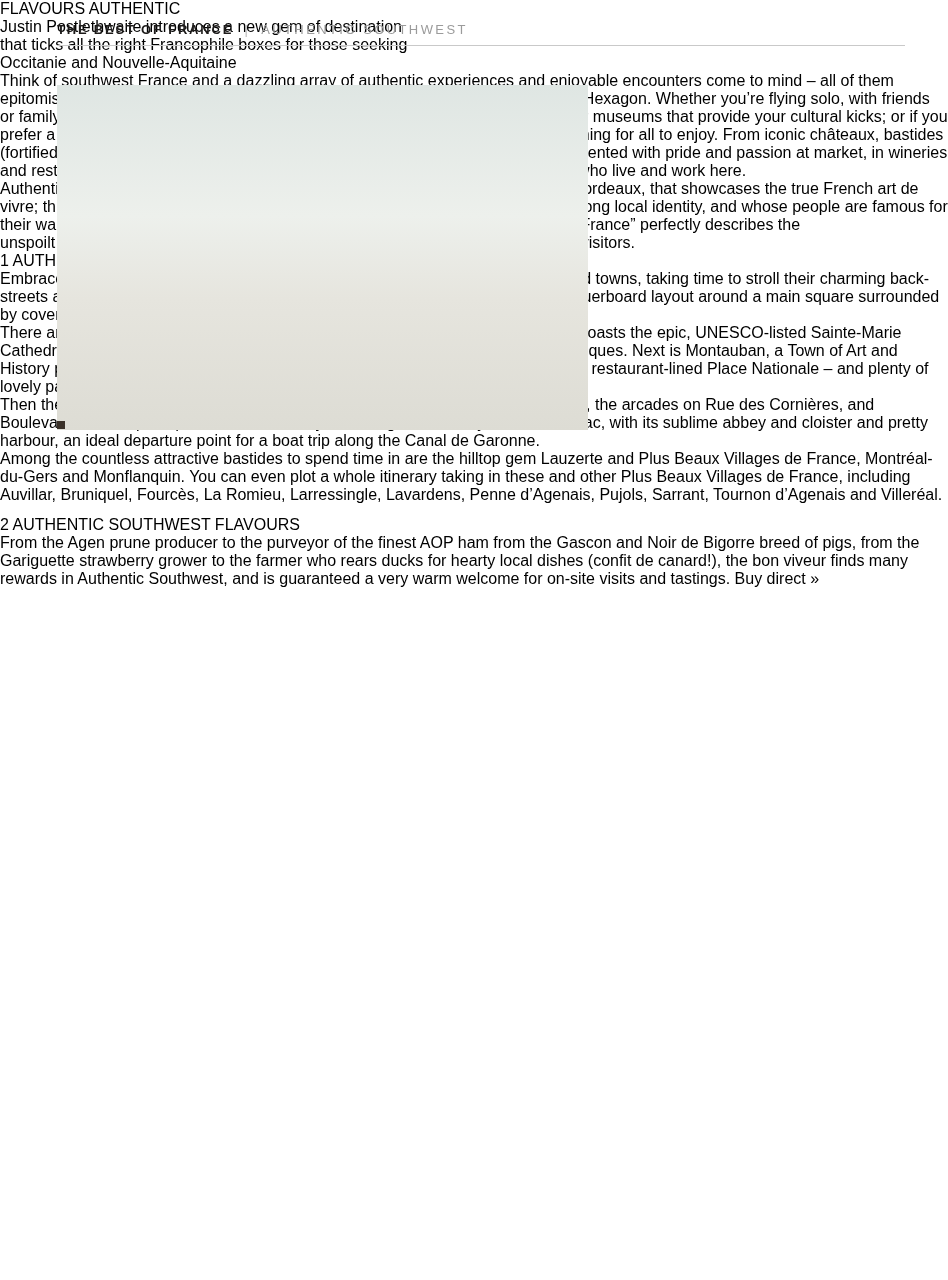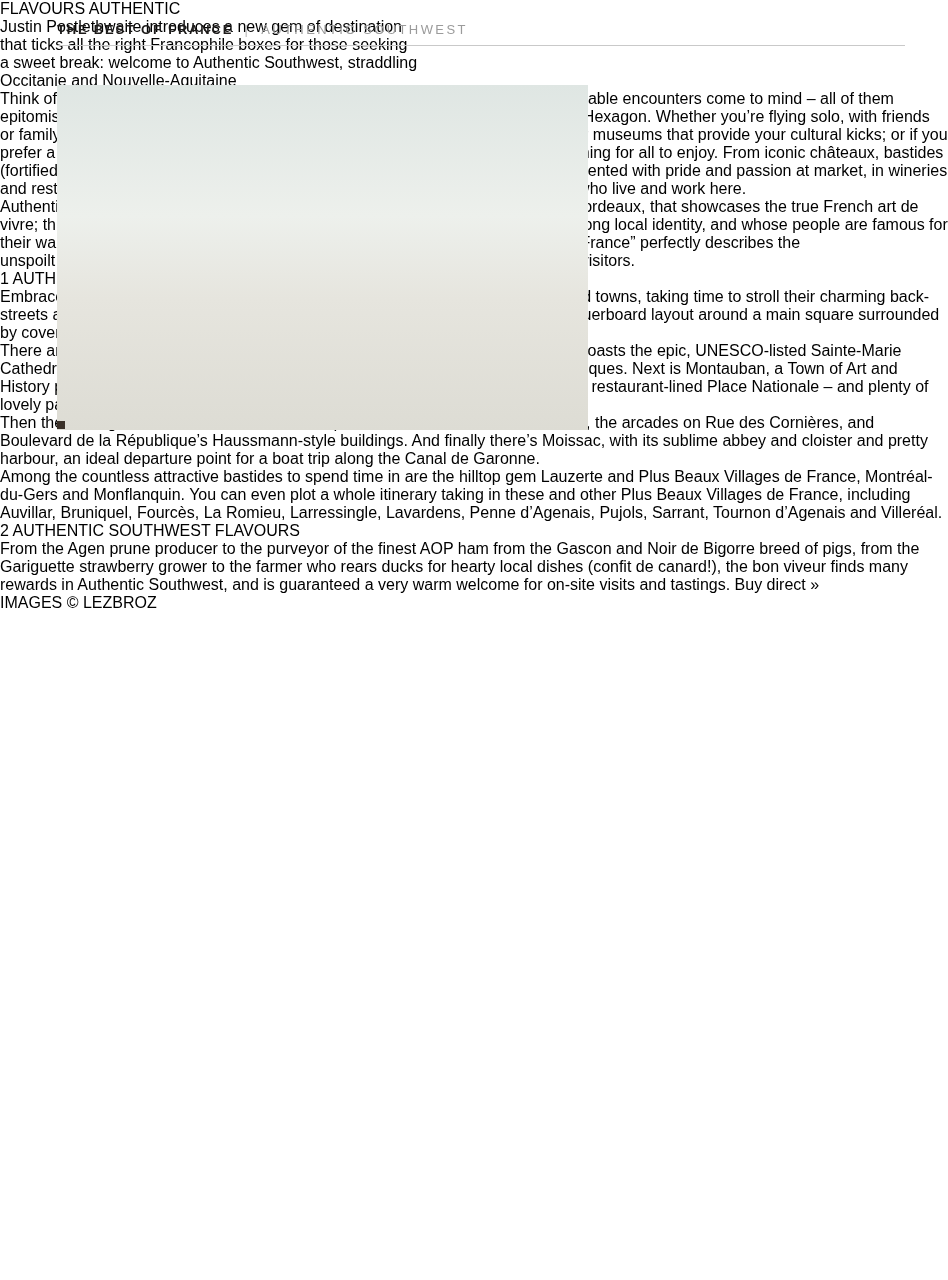--- a/index.html
+++ b/index.html
@@ -175,21 +175,20 @@
       <div class="cy-bag"></div>
       <div class="cy-wheel" style="left:2px;top:34px;"></div>
       <div class="cy-wheel" style="left:2px;top:46px;"></div>
     </div>
   </div>
 
   <div class="title"><span class="accent">FLAVOURS</span><span> AUTHENTIC</span></div>
   <div class="standfirst">
     <div><span class="author">Justin Postlethwaite</span><span> introduces a new gem of destination</span></div>
     <div>that ticks all the right Francophile boxes for those seeking</div>
-    <div>a sweet break: welcome to Authentic Southwest, straddling</div>
     <div>Occitanie and Nouvelle-Aquitaine</div>
   </div>
 
   <div class="col col-left">
     <p><span class="dropcap">T</span><span><span>hink of southwest France and a dazzling array of authentic experiences and enjoyable encounters come to mind – all of them epitomising ‘the good life’ that is so admired by all of us who love holidaying in the Hexagon. Whether you’re flying solo, with friends or family; whether you enjoy exploring by bike or canal boat; if it’s music festivals or museums that provide your cultural kicks; or if you prefer a glass of Armagnac to a glass of Côtes de Gascogne IGP… there is something for all to enjoy. From iconic châteaux, </span><span class="seg-italic">bastides</span><span> (fortified towns) and historic villages packed with charm, to feasts and flavours presented with pride and passion at market, in wineries and restaurants, the key to happiness is sharing pleasurable moments with those who live and work here.</span></span></p>
     <p class="indent">Authentic Southwest is a unique new destination, located between Toulouse and Bordeaux, that showcases the true French art de vivre; this is a land deeply tied to farming and winemaking traditions, boasting a strong local identity, and whose people are famous for their warm and friendly hospitality. In short, life is sweet here – the phrase “Douce France” perfectly describes the</p>
   </div>
 
   <div class="col col-mid">
     <p>unspoilt scenery and rolling countryside – and the locals are ready to share it with visitors.</p>
@@ -198,21 +197,21 @@
       <span>AUTHENTIC SOUTHWEST</span>
       <span>HISTORY</span>
     </div>
     <p class="after-sec"><span>Embrace living history by visiting Authentic Southwest’s array of lovely </span><span class="seg-italic">bastides</span><span> and towns, taking time to stroll their charming back-streets and traditional medieval architecture. Some are fortified and feature a chequerboard layout around a main square surrounded by covered walkways and arcades.</span></p>
   </div>
 
   <div class="col col-right">
     <p class="indent">There are four unmissable towns to delight in. First, Auch, the capital of Gascony, boasts the epic, UNESCO-listed Sainte-Marie Cathedral, statue of Musketeer D’Artagnan, Henri IV’s house and Musée des Amériques. Next is Montauban, a Town of Art and History packed with outstanding historical sites – including the beautiful arcades on restaurant-lined Place Nationale – and plenty of lovely parks and gardens.</p>
     <p class="indent">Then there is Agen – stroll in the old medieval quarter with its half-timbered houses, the arcades on Rue des Cornières, and Boulevard de la République’s Haussmann-style buildings. And finally there’s Moissac, with its sublime abbey and cloister and pretty harbour, an ideal departure point for a boat trip along the Canal de Garonne.</p>
     <p class="indent"><span>Among the countless attractive </span><span class="seg-italic">bastides</span><span> to spend time in are the hilltop gem Lauzerte and Plus Beaux Villages de France, Montréal-du-Gers and Monflanquin. You can even plot a whole itinerary taking in these and other Plus Beaux Villages de France, including Auvillar, Bruniquel, Fourcès, La Romieu, Larressingle, Lavardens, Penne d’Agenais, Pujols, Sarrant, Tournon d’Agenais and Villeréal.</span></p>
-    <div class="sec" style="">
+    <div class="sec" style="margin-top:12px;">
       <span class="badge">2</span>
       <span>AUTHENTIC SOUTHWEST</span>
       <span>FLAVOURS</span>
     </div>
     <p class="after-sec"><span>From the Agen prune producer to the purveyor of the finest AOP ham from the Gascon and Noir de Bigorre breed of pigs, from the Gariguette strawberry grower to the farmer who rears ducks for hearty local dishes (</span><span class="seg-italic">confit de canard!</span><span>), the </span><span class="seg-italic">bon viveur</span><span> finds many rewards in Authentic Southwest, and is guaranteed a very warm welcome for on-site visits and tastings. Buy direct </span><span class="seg-mark">»</span></p>
   </div>
 
   <div class="photo-cloister">
     <div class="cl-el cl-arc-l"></div>
     <div class="cl-el cl-arc-r"></div>
@@ -221,17 +220,16 @@
     <div class="cl-el cl-parapet-r"></div>
     <div class="cl-el cl-ceil-l"></div>
     <div class="cl-el cl-ceil-r"></div>
     <div class="cl-el cl-pillar"></div>
     <div class="cl-el cl-floor"></div>
     <div class="cl-fig pink" style="left:83%;top:50%;"></div>
     <div class="cl-fig teal" style="left:88%;top:51%;"></div>
   </div>
 
 
-  <div class="credit">IMAGES © LEZBROZ</div>
 
 
   <div class="bottom-bar"></div>
 </div>
 
 </body></html>

